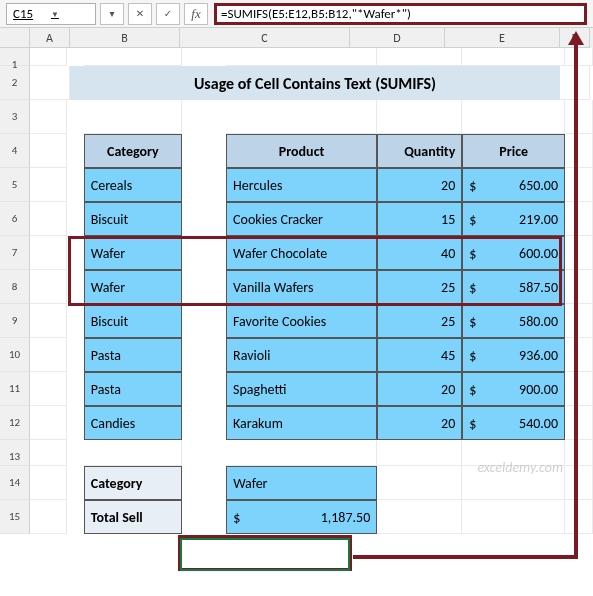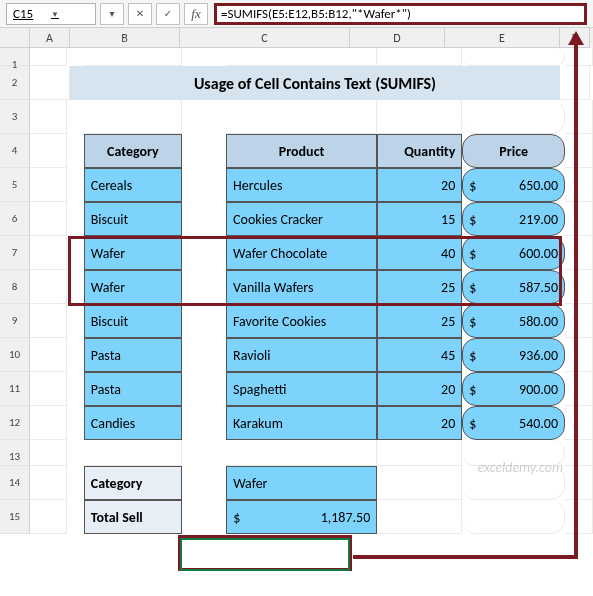--- a/index.html
+++ b/index.html
@@ -18,21 +18,21 @@
     .colhdrs { display:flex; margin-left:30px; height:20px; background:#f0f0f0;}
     .ch { text-align:center; font-size:12px; color:#444; border-right:1px solid #d0d0d0; border-bottom:1px solid #d0d0d0; line-height:20px;}
     .ch.A{width:40px;} .ch.B{width:110px;} .ch.C{width:170px;} .ch.D{width:95px;} .ch.E{width:115px;} .ch.F{width:30px;}
     .rowhdrs { position:absolute; left:0; top:20px; width:30px;}
     .rh { height:34px; font-size:11px; color:#444; text-align:center; line-height:34px; border-right:1px solid #d0d0d0; border-bottom:1px solid #e4e4e4; background:#f0f0f0;}
     .rh.r1{height:18px;} .rh.r13{height:26px;}
     .grid { margin-left:30px; position:relative;}
     .row { display:flex; height:34px;}
     .row.r1{height:18px;} .row.r13{height:26px;}
     .cell { border-right:1px solid #eaeaea; border-bottom:1px solid #eaeaea; font-size:14px; display:flex; align-items:center; padding:0 6px;}
-    .cell.A{width:40px;} .cell.B{width:110px;margin-left:17px;} .cell.C{width:170px;margin-left:44px;} .cell.D{width:95px;justify-content:flex-end;} .cell.E{width:115px;border-radius:14px;} .cell.F{width:30px;}
+    .cell.A{width:40px;} .cell.B{width:110px;margin-left:17px;} .cell.C{width:170px;margin-left:44px;} .cell.D{width:95px;justify-content:flex-end;} .cell.E{width:115px;} .cell.F{width:30px;}
     .title { background:#d6e4f0; text-align:center; justify-content:center; font-weight:bold; font-size:16px; border:none;}
     .merged{width:490px;}
     .hdr { background:#bcd3e8; font-weight:bold; border:1px solid #555; justify-content:center;}
     .databd { border:1px solid #555; background:#7dd3fc;}
     .money{display:flex;justify-content:space-between;width:100%;}
     .lbl{background:#e8eef6;font-weight:bold;border:1px solid #555;}
     .wafer-out{position:absolute;border:3px solid #7b1a22;pointer-events:none;}
     .wm{position:absolute;right:30px;bottom:58px;font-size:14px;color:rgba(120,120,120,.35);font-style:italic;pointer-events:none;}
     .arrow-v{position:absolute;width:4px;background:#7b1a22;}
     .arrow-h{position:absolute;height:4px;background:#7b1a22;}

